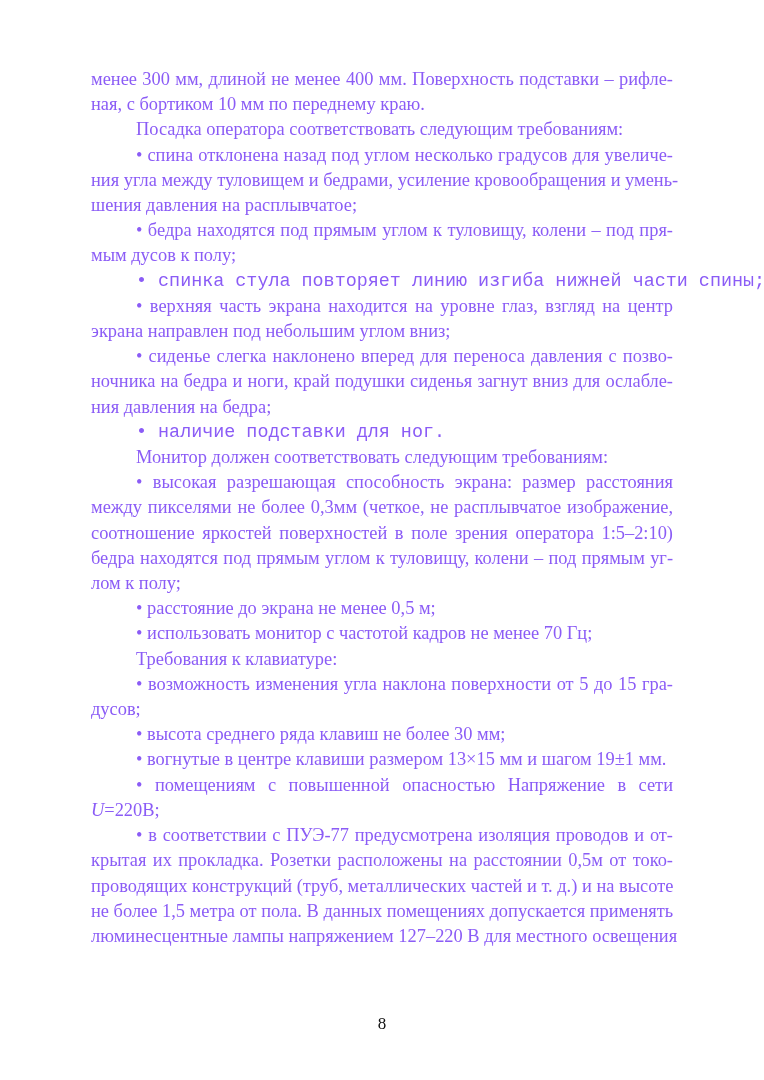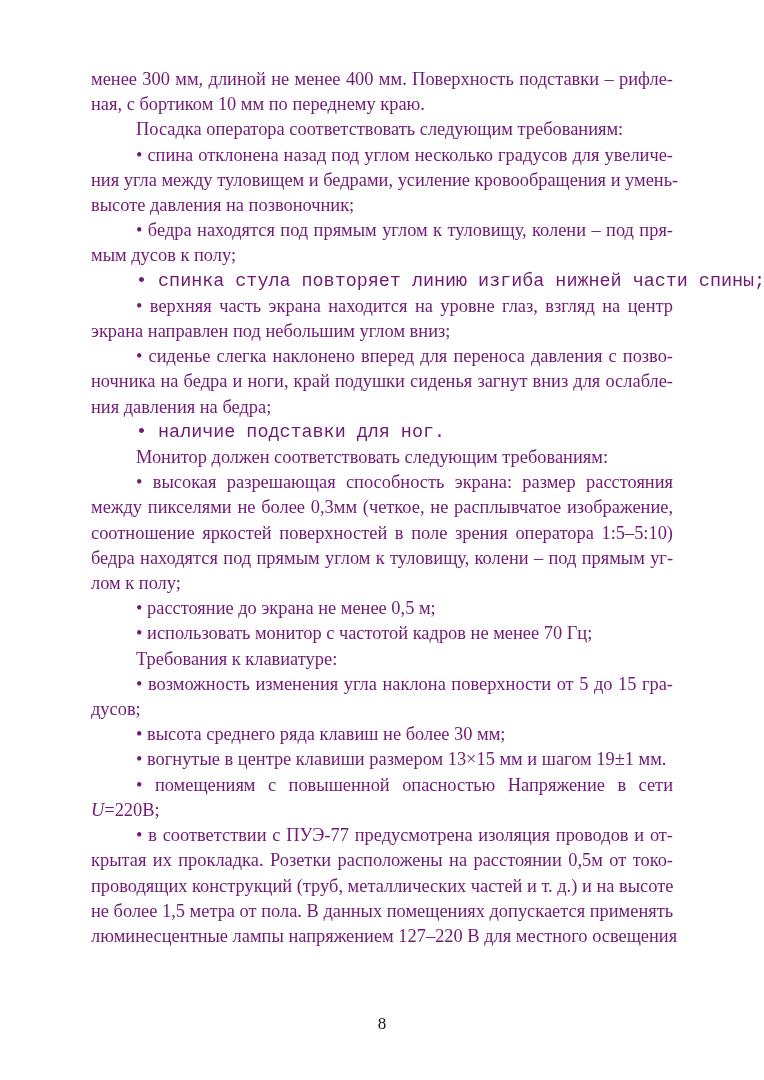--- a/index.html
+++ b/index.html
@@ -1,20 +1,20 @@
 <!DOCTYPE html>
 <html><head>
 <meta charset="utf-8">
 <style>
   html, body { margin: 0; padding: 0; background: #ffffff; }
   body { width: 764px; height: 1080px; position: relative; overflow: hidden; }
   .page {
     position: absolute; left: 91px; top: 67px; width: 582px;
     font-family: "Liberation Serif", serif; font-size: 18.4px; line-height: 25.2px;
-    color: #701a75; text-align: justify;
+    color: #8b5cf6; text-align: justify;
   }
   .p { margin: 0; }
   .line { display: block; text-align: justify; text-align-last: justify; white-space: nowrap; }
   .last { text-align-last: left; }
   .pagenum {
     position: absolute; left: 0; width: 764px; top: 1014px; text-align: center;
     font-family: "Liberation Serif", serif; font-size: 17px; color: #111111;
   }
   i { font-style: italic; }
 </style>
@@ -25,21 +25,21 @@
     <div class="p">
       <span class="line">менее 300 мм, длиной не менее 400 мм. Поверхность подставки – рифле-</span>
       <span class="line last">ная, с бортиком 10 мм по переднему краю.</span>
     </div>
     <div class="p">
       <span class="line last" style="padding-left: 45px;">Посадка оператора соответствовать следующим требованиям:</span>
     </div>
     <div class="p">
       <span class="line" style="padding-left: 45px;">• спина отклонена назад под углом несколько градусов для увеличе-</span>
       <span class="line">ния угла между туловищем и бедрами, усиление кровообращения и умень-</span>
-      <span class="line last">высоте давления на позвоночник;</span>
+      <span class="line last">шения давления на расплывчатое;</span>
     </div>
     <div class="p">
       <span class="line" style="padding-left: 45px;">• бедра находятся под прямым углом к туловищу, колени – под пря-</span>
       <span class="line last">мым дусов к полу;</span>
     </div>
     <div class="p">
       <span class="line last" style="padding-left: 45px; font-family: Liberation Mono, monospace;">• спинка стула повторяет линию изгиба нижней части спины;</span>
     </div>
     <div class="p">
       <span class="line" style="padding-left: 45px;">• верхняя часть экрана находится на уровне глаз, взгляд на центр</span>
@@ -52,21 +52,21 @@
     </div>
     <div class="p">
       <span class="line last" style="padding-left: 45px; font-family: Liberation Mono, monospace;">• наличие подставки для ног.</span>
     </div>
     <div class="p">
       <span class="line last" style="padding-left: 45px;">Монитор должен соответствовать следующим требованиям:</span>
     </div>
     <div class="p">
       <span class="line" style="padding-left: 45px;">• высокая разрешающая способность экрана: размер расстояния</span>
       <span class="line">между пикселями не более 0,3мм (четкое, не расплывчатое изображение,</span>
-      <span class="line">соотношение яркостей поверхностей в поле зрения оператора 1:5–5:10)</span>
+      <span class="line">соотношение яркостей поверхностей в поле зрения оператора 1:5–2:10)</span>
       <span class="line">бедра находятся под прямым углом к туловищу, колени – под прямым уг-</span>
       <span class="line last">лом к полу;</span>
     </div>
     <div class="p">
       <span class="line last" style="padding-left: 45px;">• расстояние до экрана не менее 0,5 м;</span>
     </div>
     <div class="p">
       <span class="line last" style="padding-left: 45px;">• использовать монитор с частотой кадров не менее 70 Гц;</span>
     </div>
     <div class="p">

